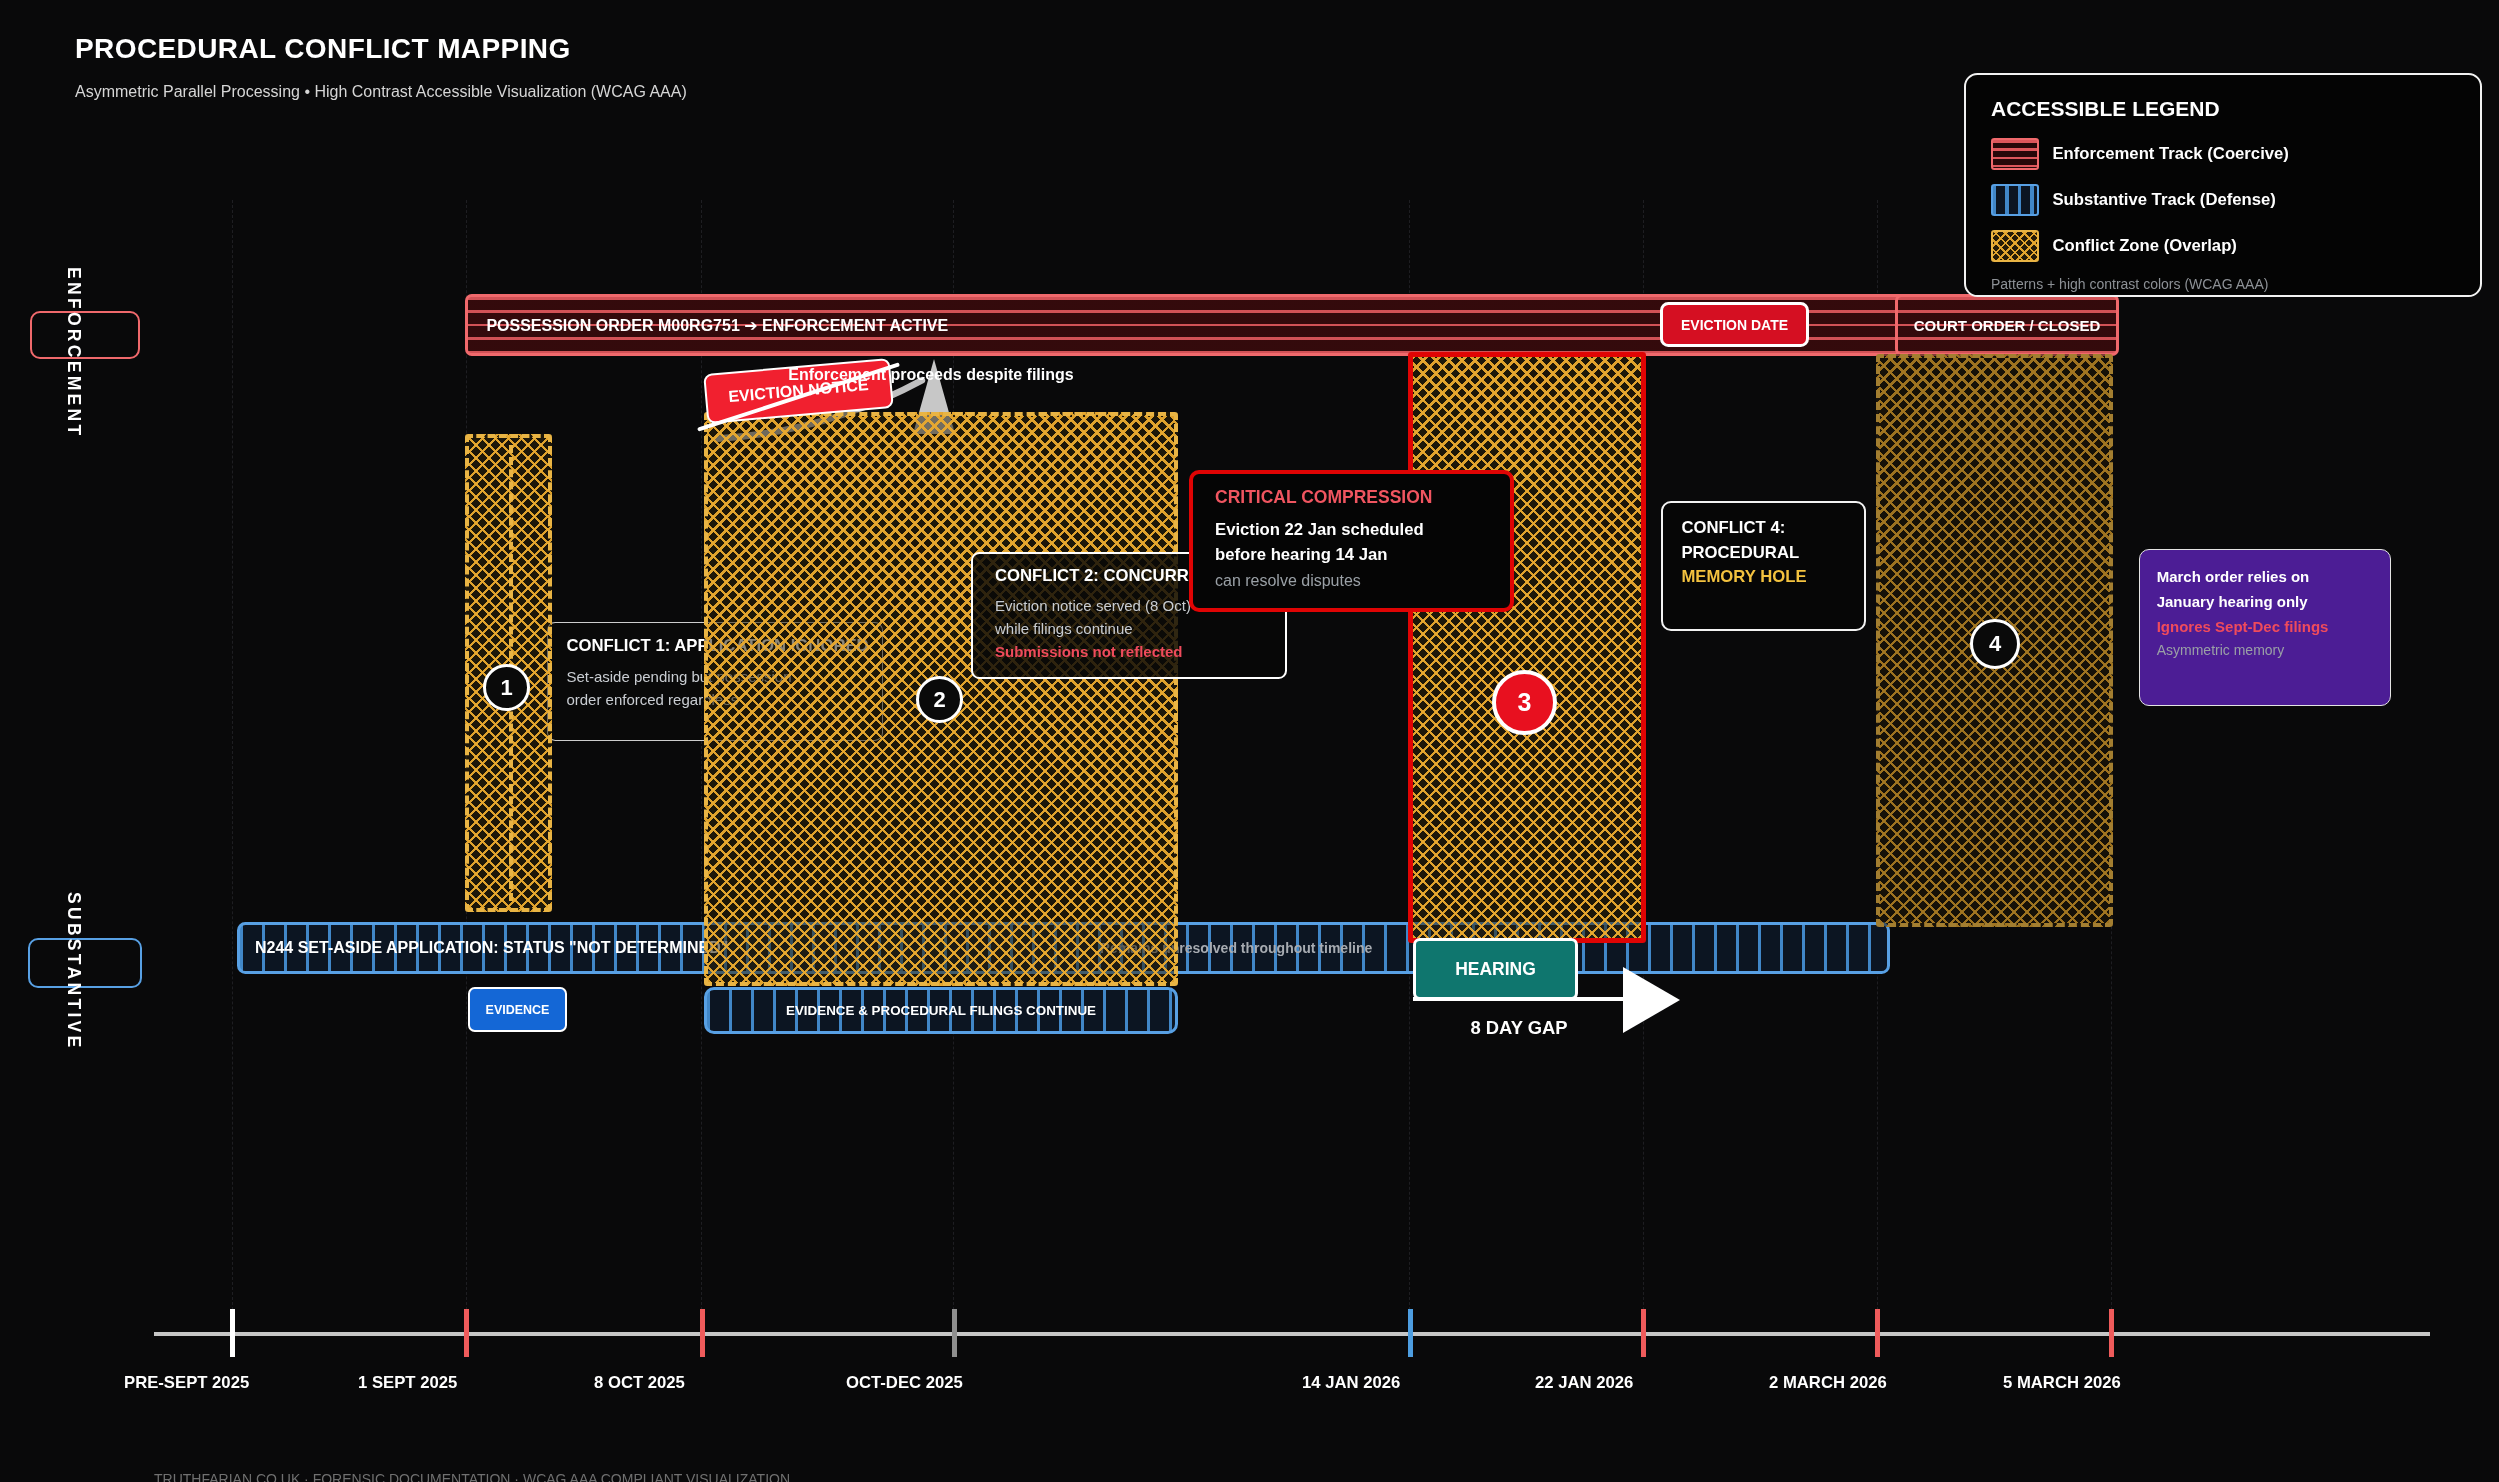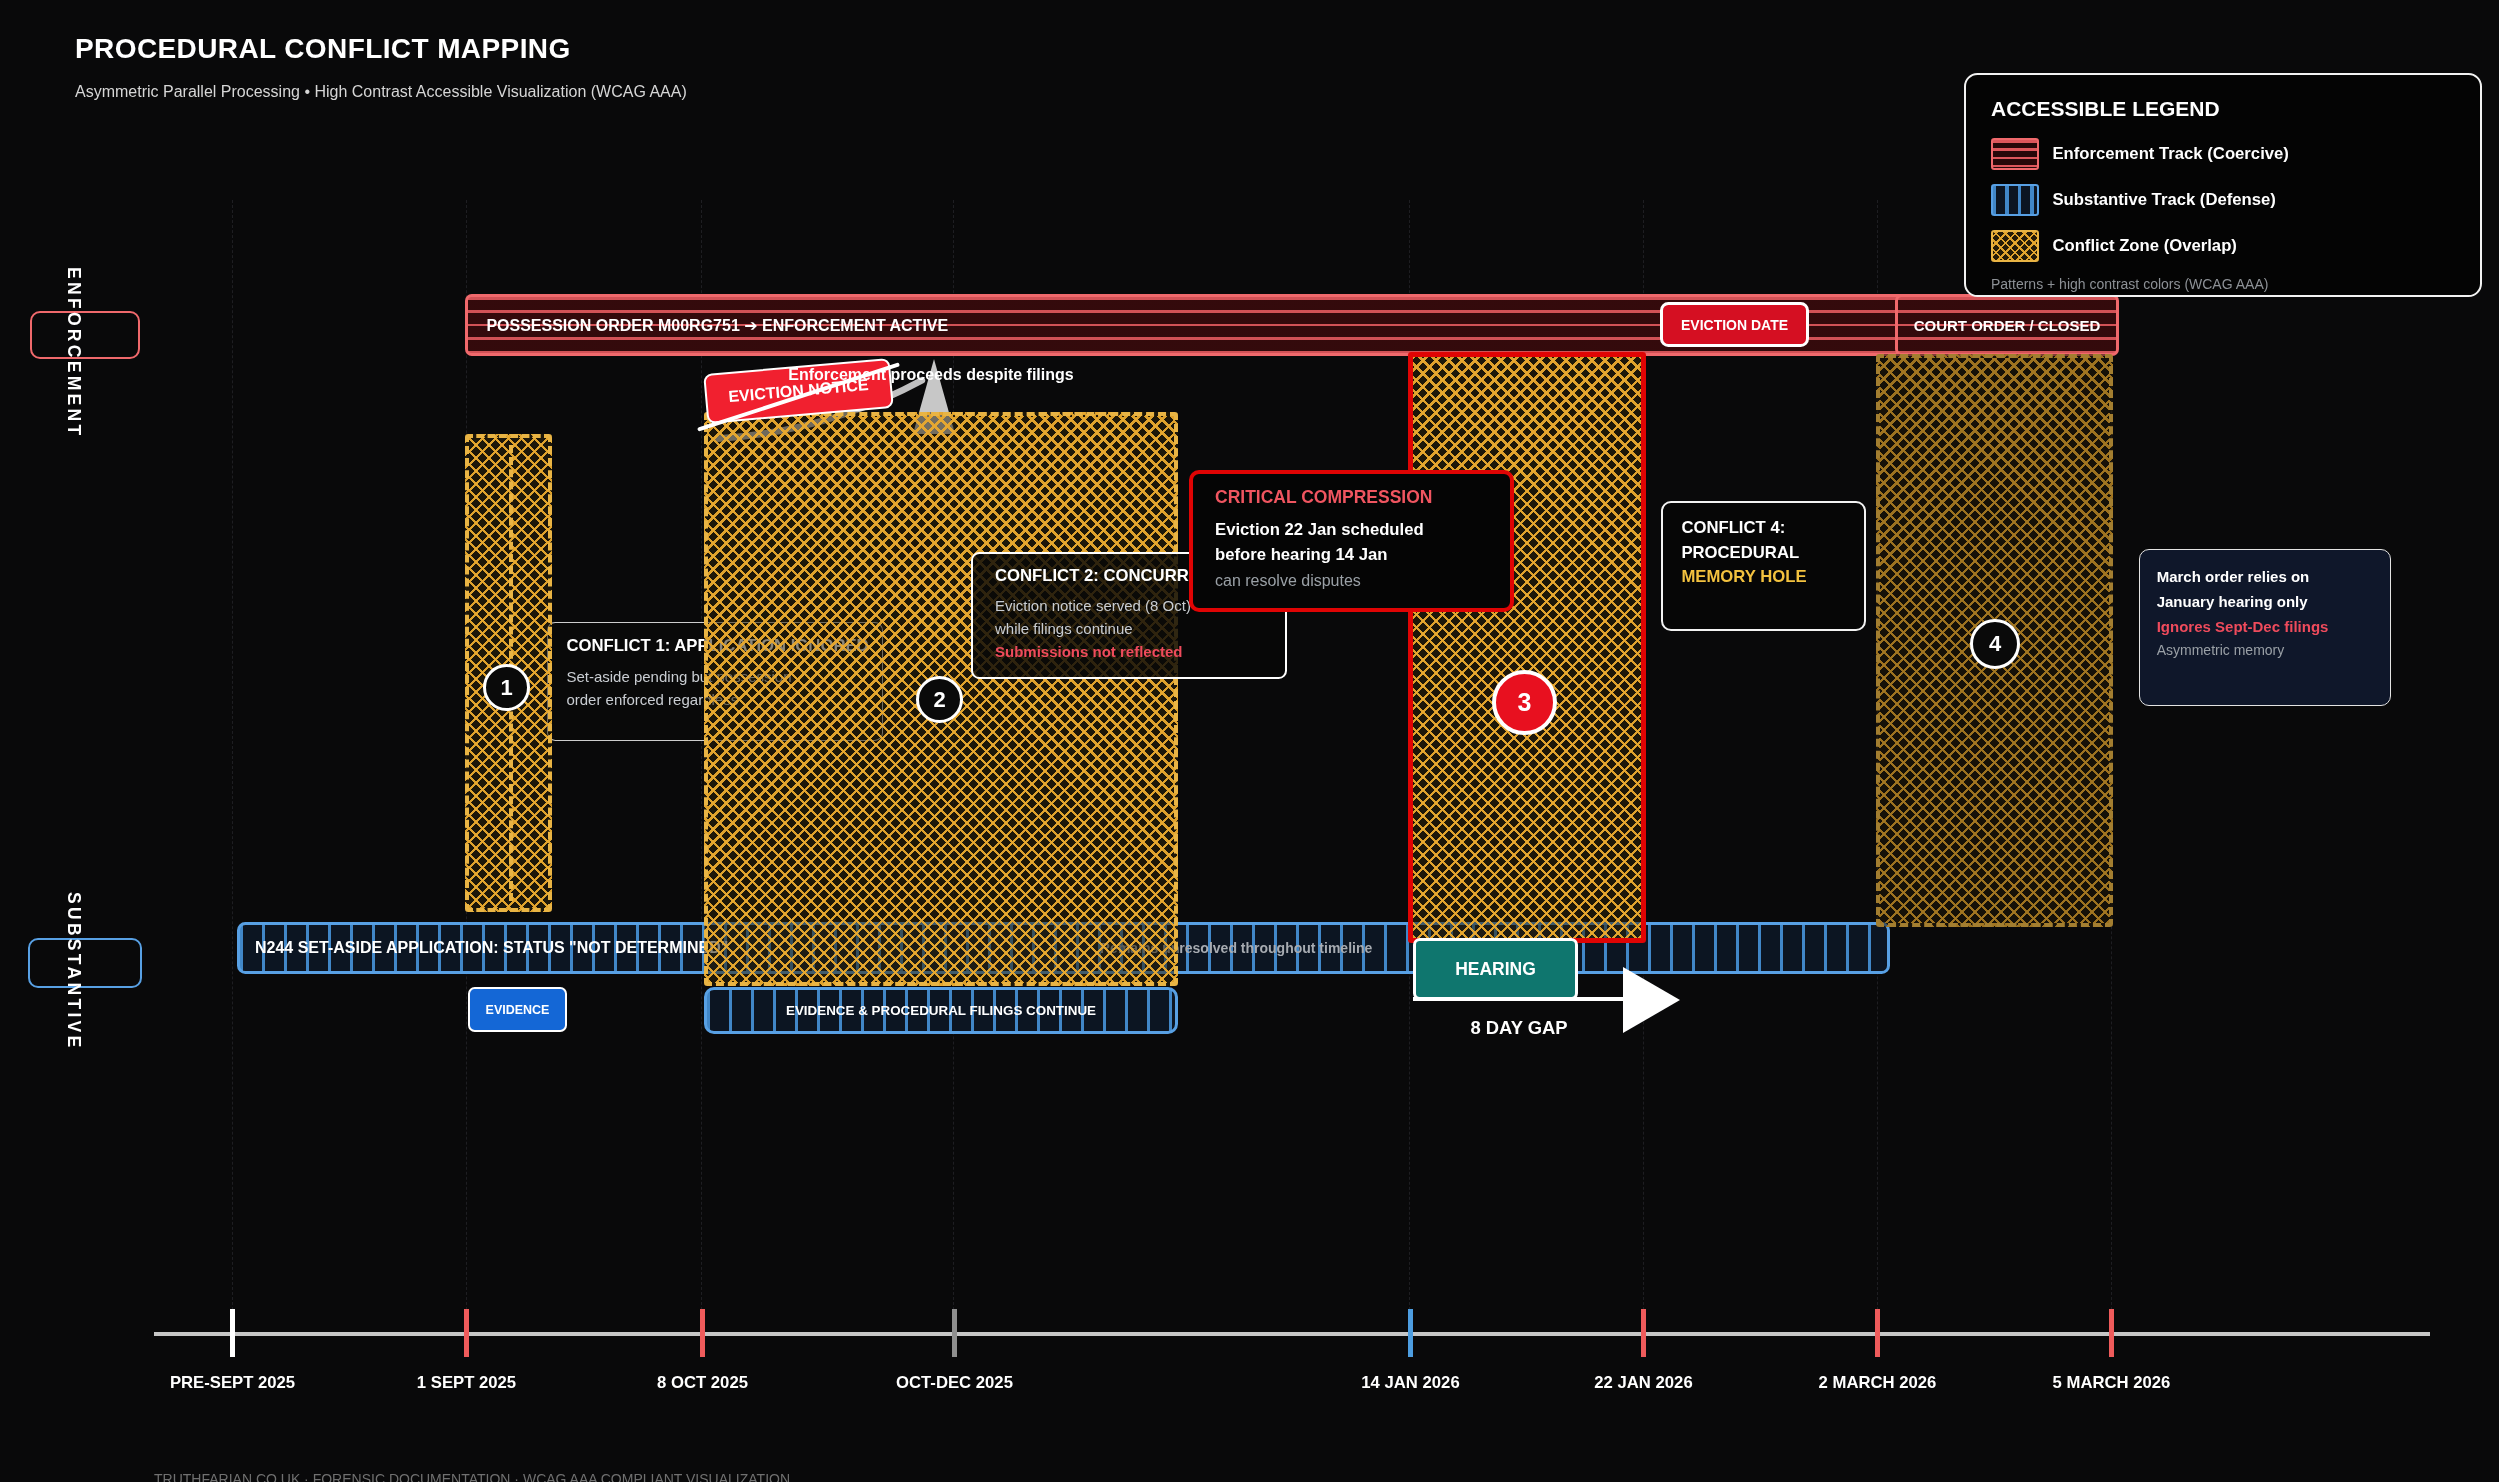--- a/index.html
+++ b/index.html
@@ -92,21 +92,21 @@
   .red-text { color:#ef4b5c; font-weight:bold; }
   .critical { left:1189px; top:470px; width:325px; height:142px; background:#050505;
     border:4.2px solid #e00404; border-radius:10px; z-index:9; padding:13.4px 22px; }
   .critical-title { font-size:17.5px; font-weight:bold; color:#f05560; margin-bottom:8.3px; }
   .critical-line { font-size:16.7px; font-weight:bold; line-height:1.5; }
   .critical-note { font-size:16px; color:#9aa0a6; margin-top:5px; }
   .conflict4 { left:1661px; top:501px; width:205px; height:130px; background:#060606;
     border:2.5px solid #f2f2f2; border-radius:10px; z-index:8; padding:13.4px 18.4px; }
   .c4-line { font-size:16.7px; font-weight:bold; line-height:1.45; }
   .gold-text { color:#f3c23f; }
-  .march-box { left:2139px; top:549px; width:252px; height:157px; background:#0f172a;
+  .march-box { left:2139px; top:549px; width:252px; height:157px; background:#4c1d95;
     border:1.7px solid #e3e3e3; border-radius:10px; z-index:8; padding:15px 16.7px; }
   .march-line { font-size:15px; font-weight:bold; line-height:1.65; }
   .march-note { font-size:14px; color:#9aa0a6; line-height:1.6; }
 
   
   .circle { border-radius:50%; background:#0a0a0a; border:3.3px solid #fff; z-index:10;
     display:flex; align-items:center; justify-content:center; font-weight:bold; font-size:22px; }
   .c1 { left:483px; top:664px; width:47px; height:47px; }
   .c2 { left:916px; top:676px; width:47px; height:47px; }
   .c3 { left:1492px; top:670px; width:65px; height:65px; background:#e8101f;
@@ -134,21 +134,21 @@
     justify-content:center; font-size:17.5px; font-weight:bold; }
   .gap-line { left:1413px; top:997px; width:214px; height:4.2px; background:#fff; z-index:7; }
   .gap-head { left:1623px; top:967px; width:0; height:0; border-top:33px solid transparent;
     border-bottom:33px solid transparent; border-left:57px solid #fff; z-index:7; }
   .gap-label { left:1419px; top:1017px; width:200px; text-align:center; font-size:18.4px;
     font-weight:bold; z-index:7; }
 
   
   .axis { left:154px; top:1332px; width:2276px; height:4.2px; background:#c6c6c6; z-index:2; }
   .tick { top:1309px; width:5px; height:48px; z-index:3; }
-  .tick-label { top:1373px; width:217px; text-align:center; font-size:16.7px; font-weight:bold; }
+  .tick-label { top:1373px; width:217px; font-size:16.7px; font-weight:bold; }
   .t-white { background:#ffffff; } .t-red { background:#ef5b5b; }
   .t-gray { background:#8f8f8f; } .t-blue { background:#4d9de0; }
 
   
   .analysis { left:154px; top:1443px; font-size:16px; font-weight:bold; }
   .credit { left:154px; top:1471px; font-size:14px; color:#707070; }
 </style>
 </head>
 <body>
 

